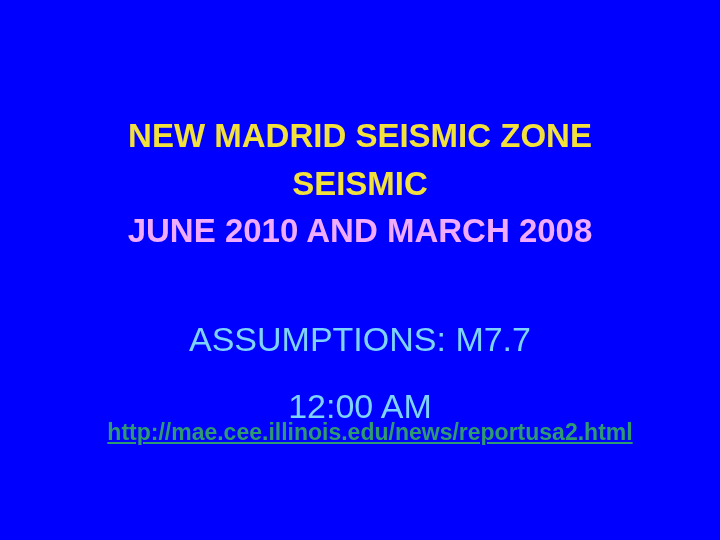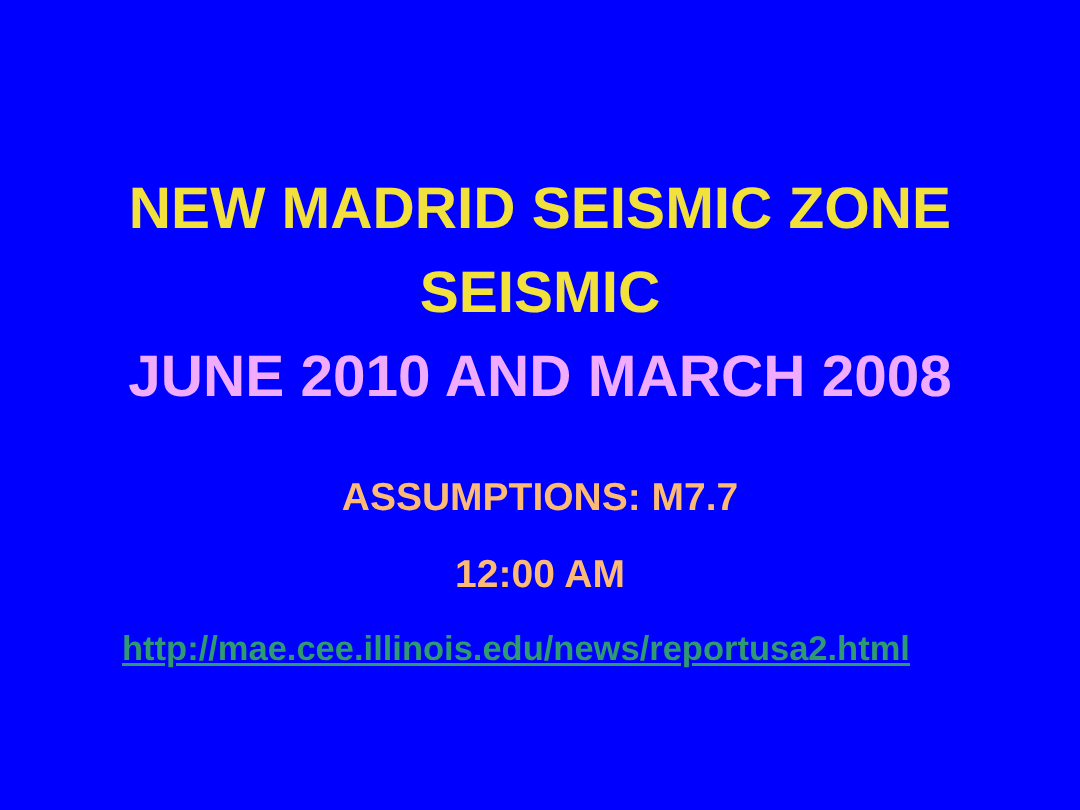--- a/index.html
+++ b/index.html
@@ -20,49 +20,49 @@
     box-sizing: border-box;
   }
   .title-block {
     position: absolute;
     left: 48px;
     top: 112px;
     width: 624px;
     text-align: center;
   }
   .title-line {
-    font-size: 39px;
+    font-size: 33px;
     font-weight: bold;
     line-height: 1.44;
     letter-spacing: 0px;
     white-space: nowrap;
   }
   .title-line.yellow {
     color: #f2e13c;
   }
   .title-line.white {
     color: #f0abfc;
   }
   .body-block {
     position: absolute;
     left: 48px;
     top: 306px;
     width: 624px;
     text-align: center;
   }
   .body-line {
-    font-size: 26px;
-    font-weight: bold;
+    font-size: 34px;
+    font-weight: normal;
     line-height: 1.96;
-    color: #fdba74;
+    color: #7dd3fc;
     white-space: nowrap;
   }
   .link-block {
     position: absolute;
-    left: 40px;
+    left: 66px;
     top: 414px;
     width: 608px;
     text-align: center;
   }
   .link-text {
     font-size: 23px;
     font-weight: bold;
     line-height: 1.62;
     color: #2f9a72;
     text-decoration: underline;

